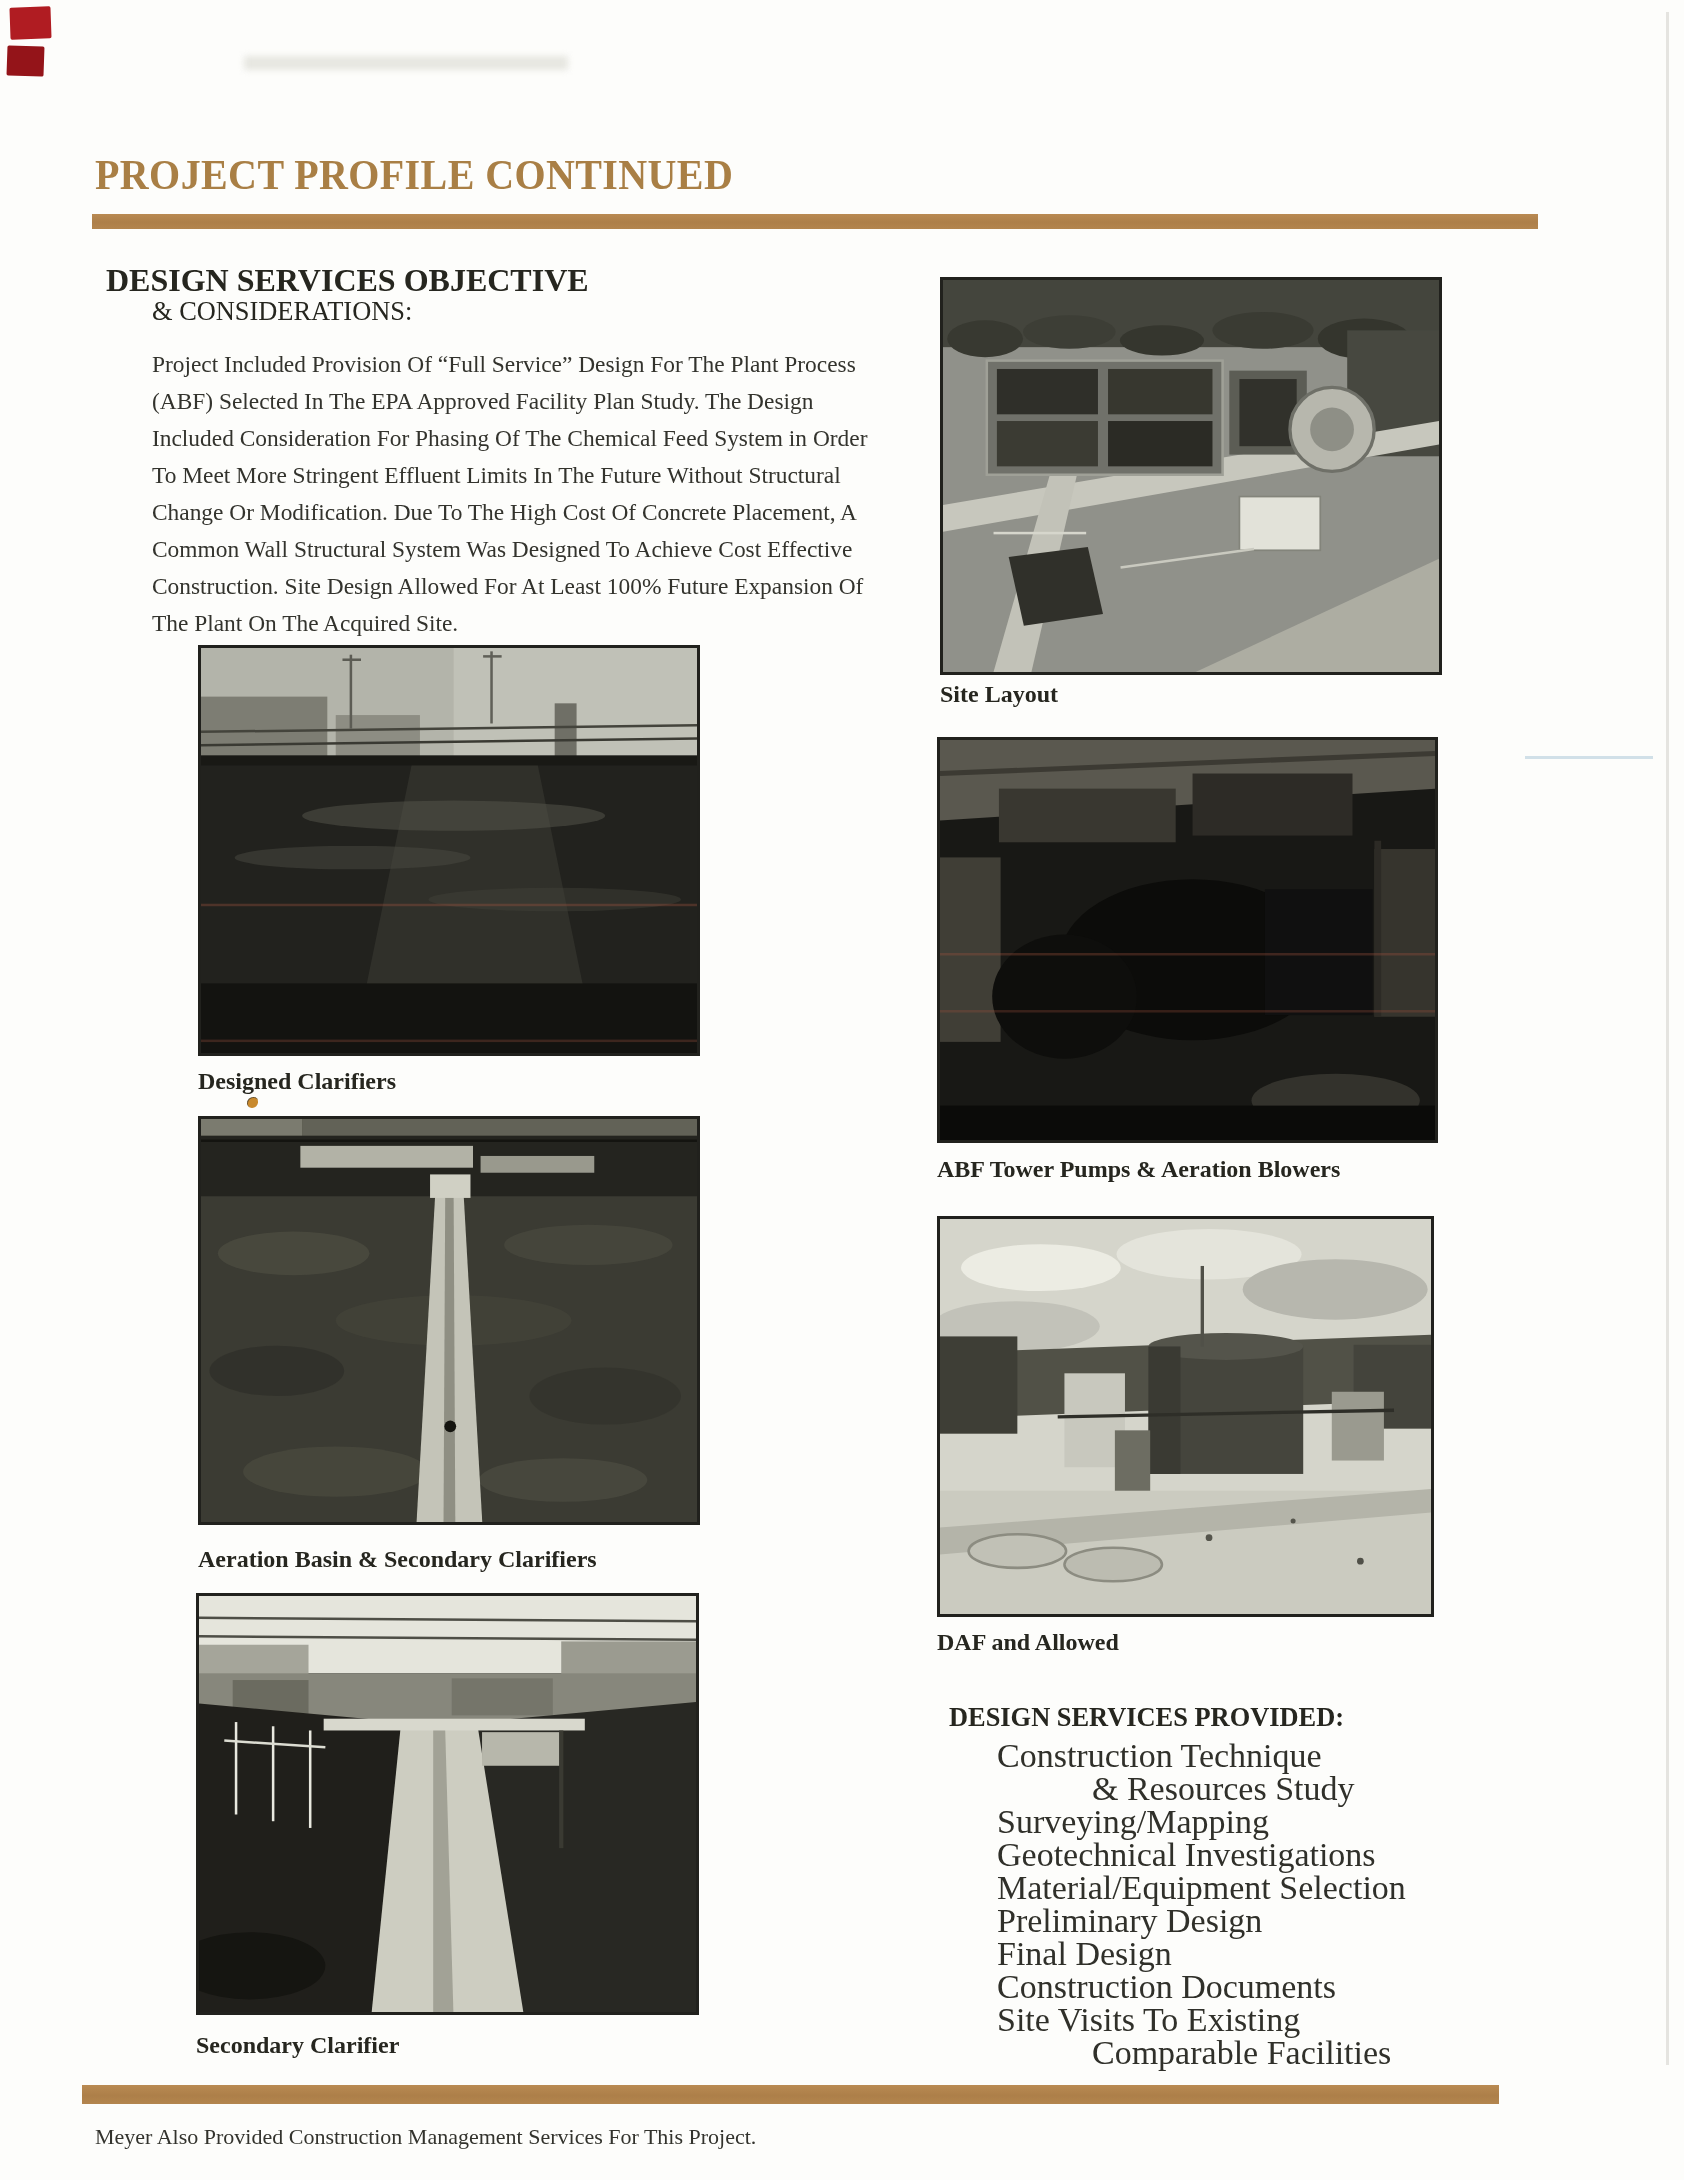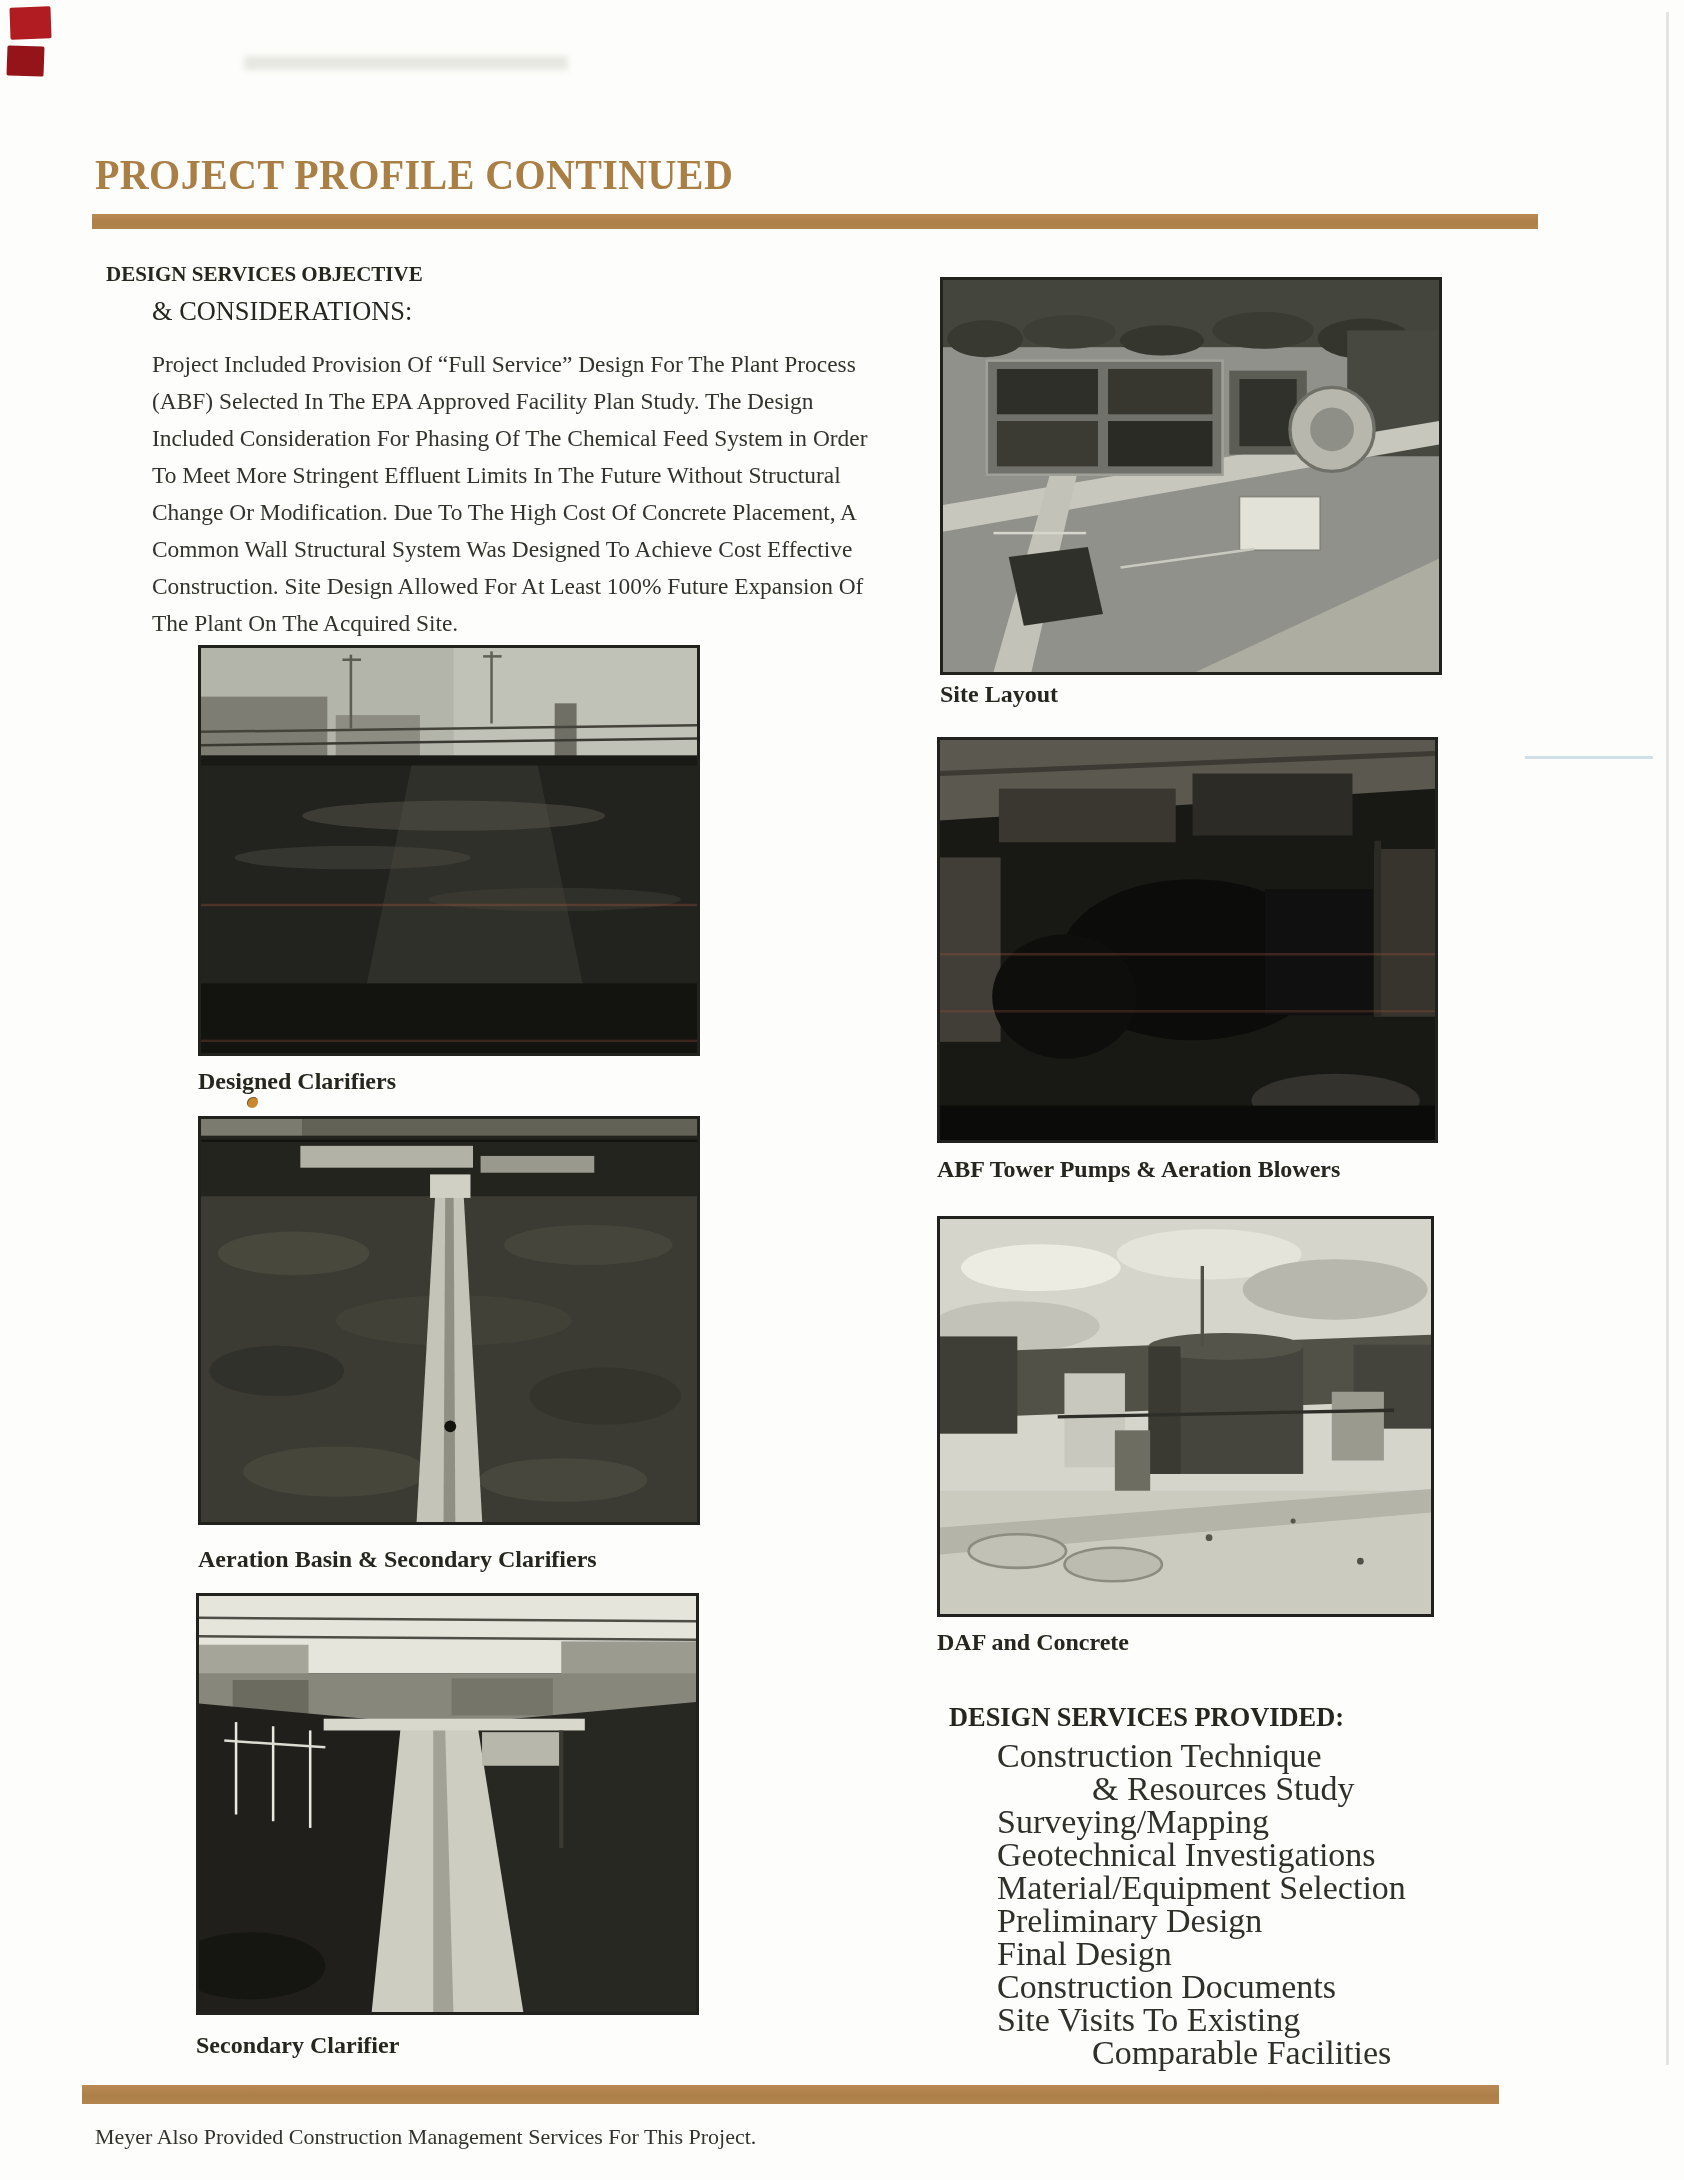--- a/index.html
+++ b/index.html
@@ -12,21 +12,21 @@
   
   .page-title{
     left:95px;top:150px;font-size:40px;font-weight:bold;color:#a97f45;
     letter-spacing:0.4px;transform:scaleY(1.06);transform-origin:top left;
     white-space:nowrap;
   }
   .gold-bar{background:linear-gradient(#b98a52,#ad7f49 55%,#b3854e);}
   .bar-top{left:92px;top:214px;width:1446px;height:14.5px;}
   .bar-bottom{left:82px;top:2085px;width:1417px;height:19px;}
   
-  .obj-h1{left:106px;top:262px;font-size:21px;font-weight:bold;color:#26261f;white-space:nowrap;}
+  .obj-h1{left:106px;top:262px;font-size:32px;font-weight:bold;color:#26261f;white-space:nowrap;}
   .obj-h2{left:152px;top:296px;font-size:26.4px;font-weight:normal;color:#26261f;white-space:nowrap;}
   .obj-body{
     left:152px;top:346px;width:717px;font-size:23.4px;line-height:37px;
     color:#33332d;text-align:left;
   }
   
   .photo{border:3.4px solid #21211d;box-sizing:border-box;background:#777;}
   .photo svg{display:block;width:100%;height:100%;}
   .caption{
     font-size:24px;font-weight:bold;color:#26261f;white-space:nowrap;
@@ -186,21 +186,21 @@
     <line x1="312" y1="56" x2="312" y2="152" stroke="#505048" stroke-width="4"></line>
     <rect x="0" y="324" width="584" height="147" fill="#cbcbc0"></rect>
     <polygon points="0,368 584,322 584,350 0,400" fill="#b4b4a9"></polygon>
     <ellipse cx="92" cy="396" rx="58" ry="20" fill="#c1c1b6" stroke="#8c8c81" stroke-width="3"></ellipse>
     <ellipse cx="206" cy="412" rx="58" ry="20" fill="#bcbcb1" stroke="#8c8c81" stroke-width="3"></ellipse>
     <circle cx="320" cy="380" r="4" fill="#55554c"></circle>
     <circle cx="420" cy="360" r="3" fill="#55554c"></circle>
     <circle cx="500" cy="408" r="4" fill="#505048"></circle>
   </svg>
 </div>
-<div class="abs caption" style="left:937px;top:1629px;width:497px;">DAF and Concrete</div>
+<div class="abs caption" style="left:937px;top:1629px;width:497px;">DAF and Allowed</div>
 
 <div class="abs photo" style="left:196px;top:1593px;width:503px;height:422px;">
   <svg viewBox="0 0 590 495" preserveAspectRatio="none">
     <rect width="590" height="495" fill="#2c2c26"></rect>
     <rect width="590" height="92" fill="#e5e5dc"></rect>
     <line x1="0" y1="26" x2="590" y2="30" stroke="#4e4e46" stroke-width="3"></line>
     <line x1="0" y1="48" x2="590" y2="52" stroke="#4e4e46" stroke-width="3"></line>
     <rect x="0" y="58" width="130" height="36" fill="#a5a59a"></rect>
     <rect x="430" y="54" width="160" height="40" fill="#9b9b90"></rect>
     <rect x="0" y="92" width="590" height="58" fill="#87877c"></rect>

